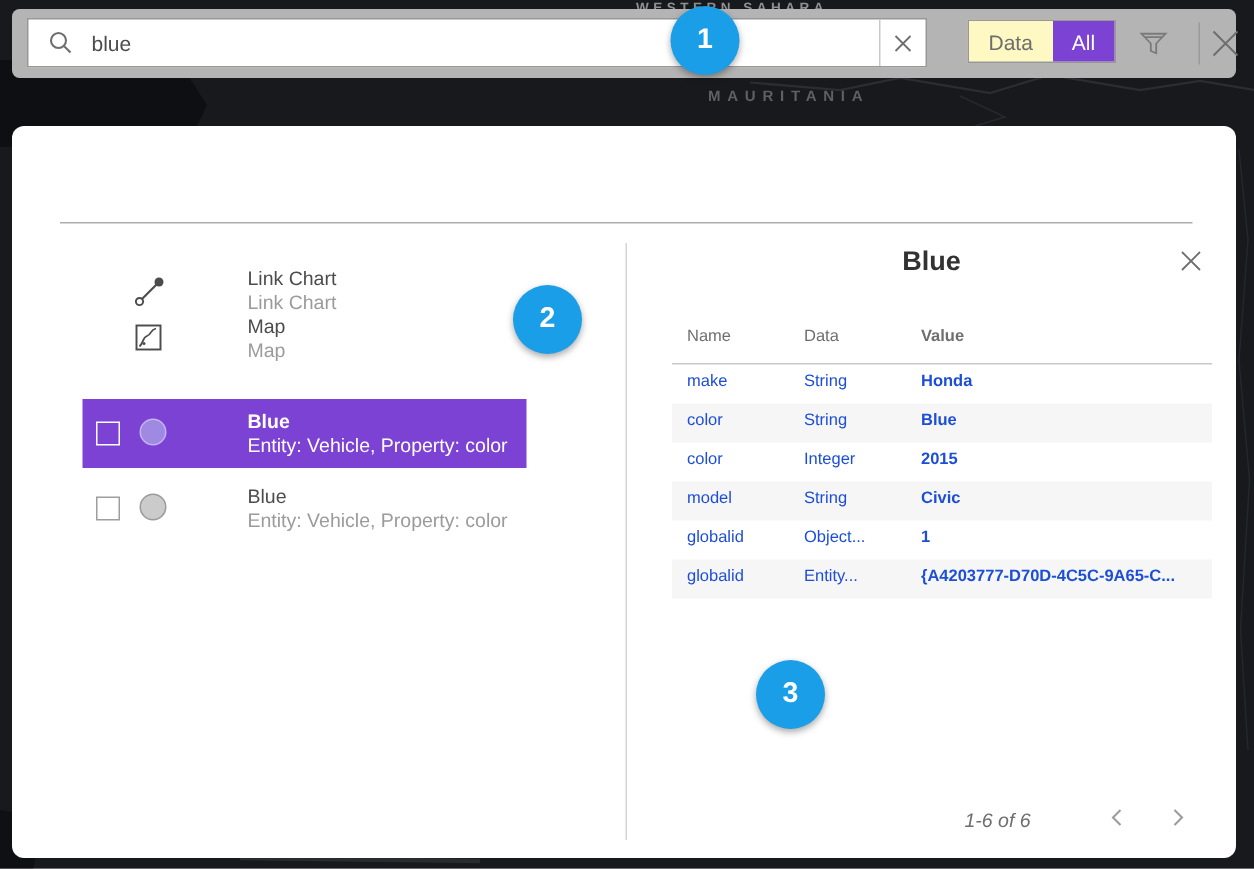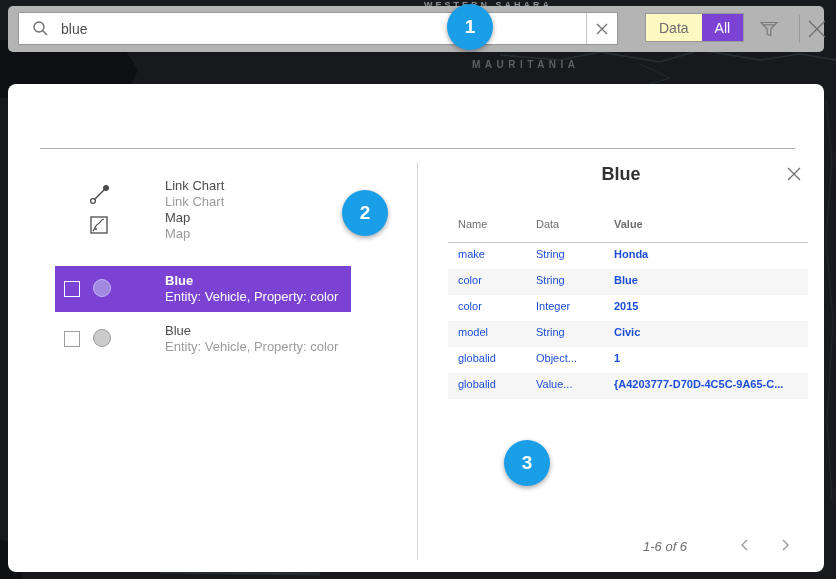--- a/index.html
+++ b/index.html
@@ -229,21 +229,21 @@
         <div class="dt-col col-type">String</div>
         <div class="dt-col col-value">Civic</div>
       </div>
       <div class="dt-row">
         <div class="dt-col col-name">globalid</div>
         <div class="dt-col col-type">Object...</div>
         <div class="dt-col col-value">1</div>
       </div>
       <div class="dt-row alt">
         <div class="dt-col col-name">globalid</div>
-        <div class="dt-col col-type">Value...</div>
+        <div class="dt-col col-type">Entity...</div>
         <div class="dt-col col-value">{A4203777-D70D-4C5C-9A65-C...</div>
       </div>
     </div>
 
     <div class="pagination">
       <div class="page-label">1-6 of 6</div>
       <div class="page-btn page-prev">
         <svg width="14" height="14" viewBox="0 0 14 14">
             <path d="M9 2 L4 7 L9 12" fill="none" stroke="#9b9b9b" stroke-width="1.4"></path>
           </svg>

